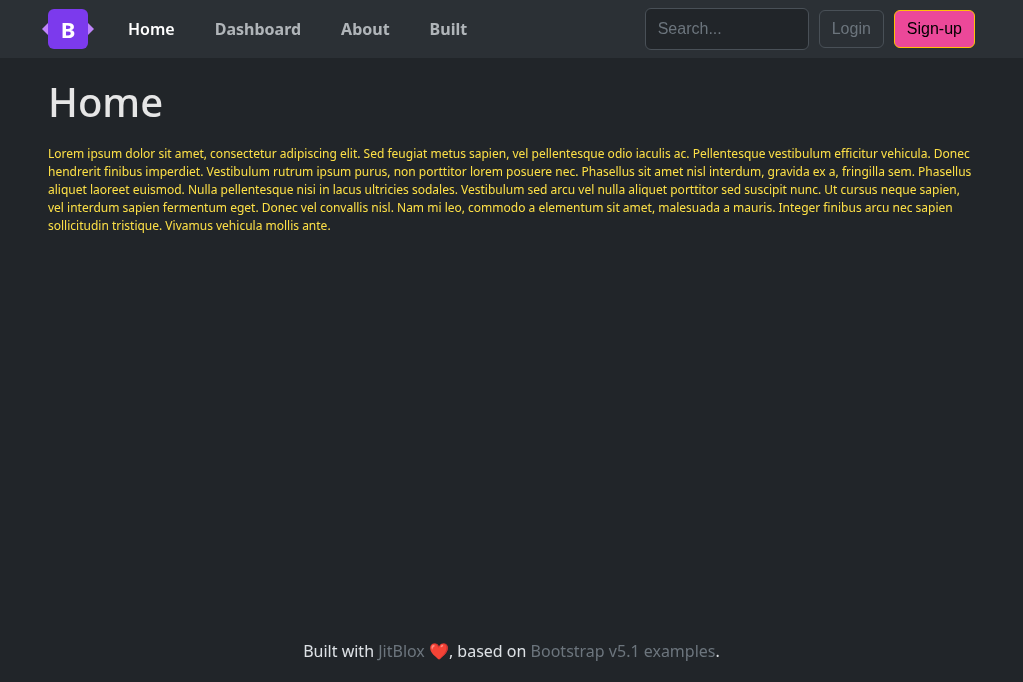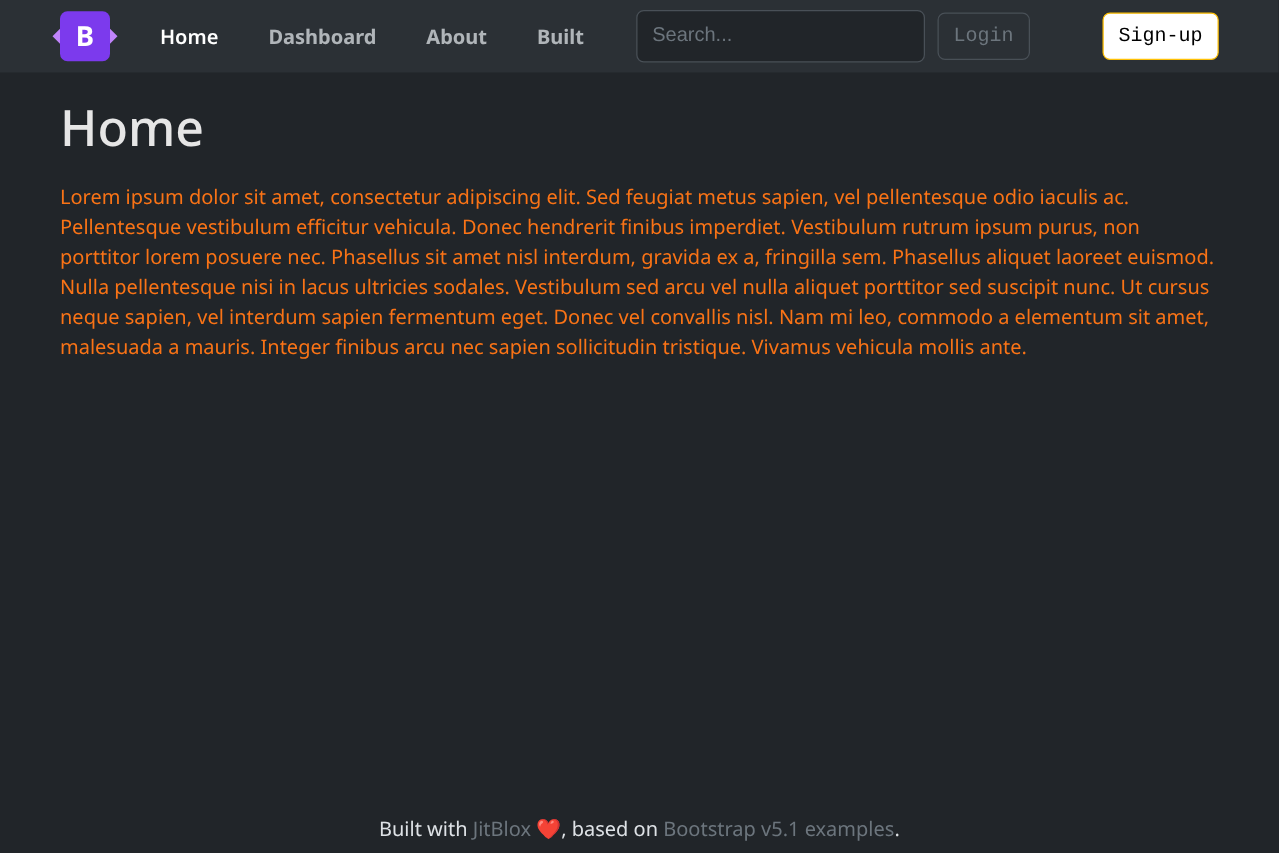--- a/index.html
+++ b/index.html
@@ -87,65 +87,63 @@
       gap: 10px;
       margin-right: 32px;
     }
     .search-input {
       background-color: #212529;
       border: 1px solid #495057;
       color: #ec4899;
       padding: 20px 12px;
       border-radius: 6px;
       font-size: 16px;
-      width: 231px;
+      width: 164px;
       height: 38px;
     }
     .search-input::placeholder {
       color: #6c757d;
     }
     .btn {
       padding: 6px 12px;
       border-radius: 6px;
       font-size: 16px;
       cursor: pointer;
       height: 38px;
       display: inline-flex;
       align-items: center;
-      font-family: Liberation Mono, monospace;
     }
     .btn-login {
       background-color: transparent;
       border: 1px solid #495057;
       color: #6c757d;
     }
     .btn-signup {
-      background-color: #ffffff;
+      background-color: #ec4899;
       border: 1px solid #ffc107;
       color: #000;
-      margin-left: 48px;
     }
     .content {
       padding: 16px 48px;
       flex: 1;
     }
     .page-title {
       font-size: 40px;
       font-weight: 500;
       color: #e6e6e6;
       margin-bottom: 16px;
     }
     .body-text {
-      font-size: 16px;
+      font-size: 12px;
       line-height: 1.5;
-      color: #f97316;
+      color: #fde047;
     }
     .footer {
       text-align: center;
-      padding: 12px 0 8px;
+      padding: 12px 0 20px;
       color: #dee2e6;
       font-size: 16px;
     }
     .footer-link {
       color: #6c757d;
       text-decoration: none;
       cursor: pointer;
     }
     .heart {
       color: #e21717;

